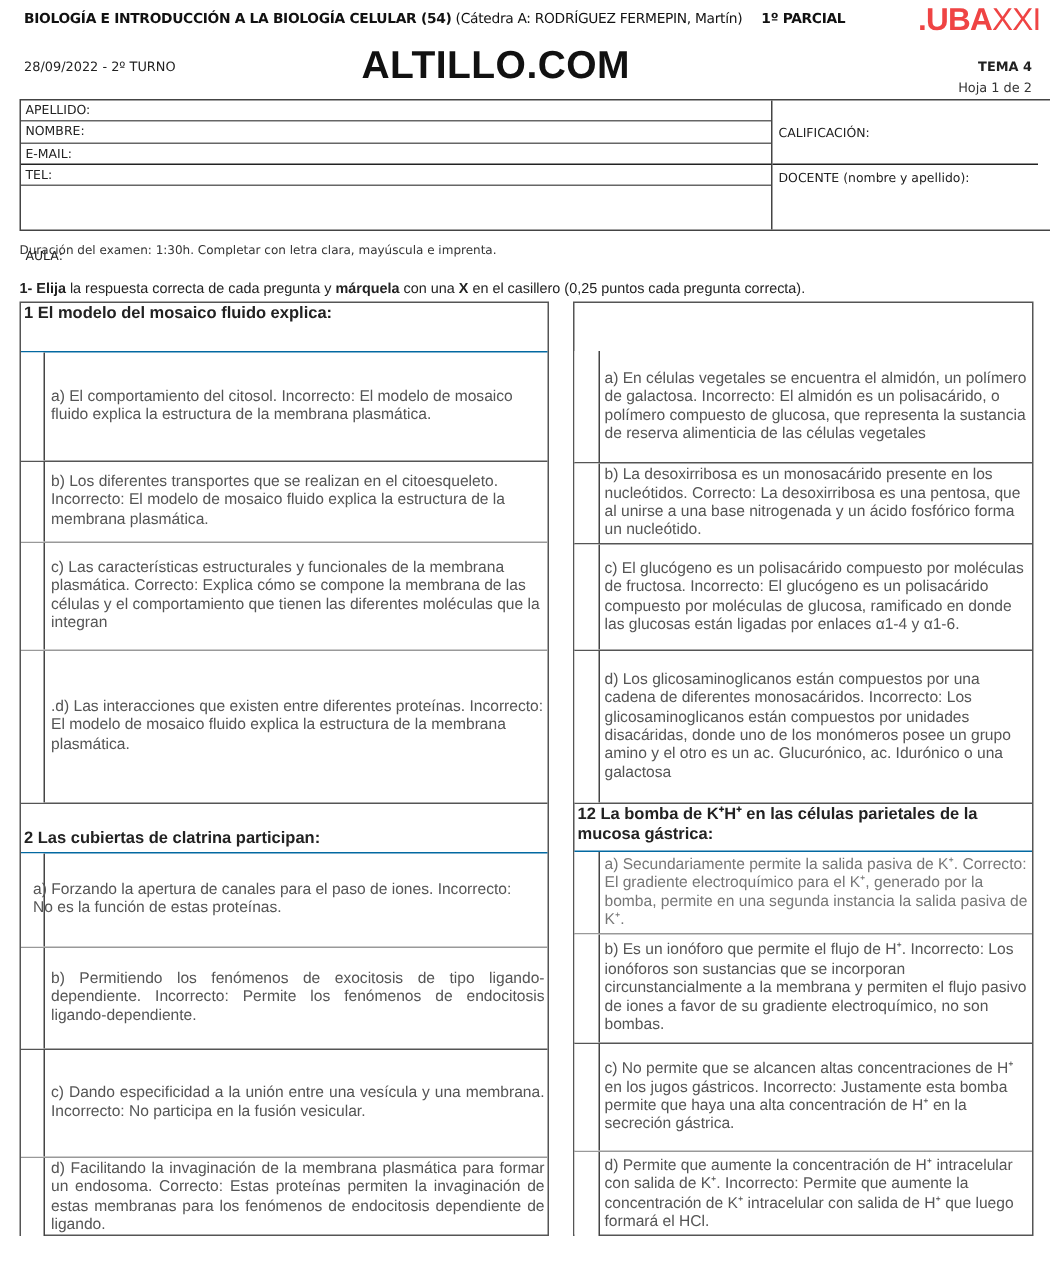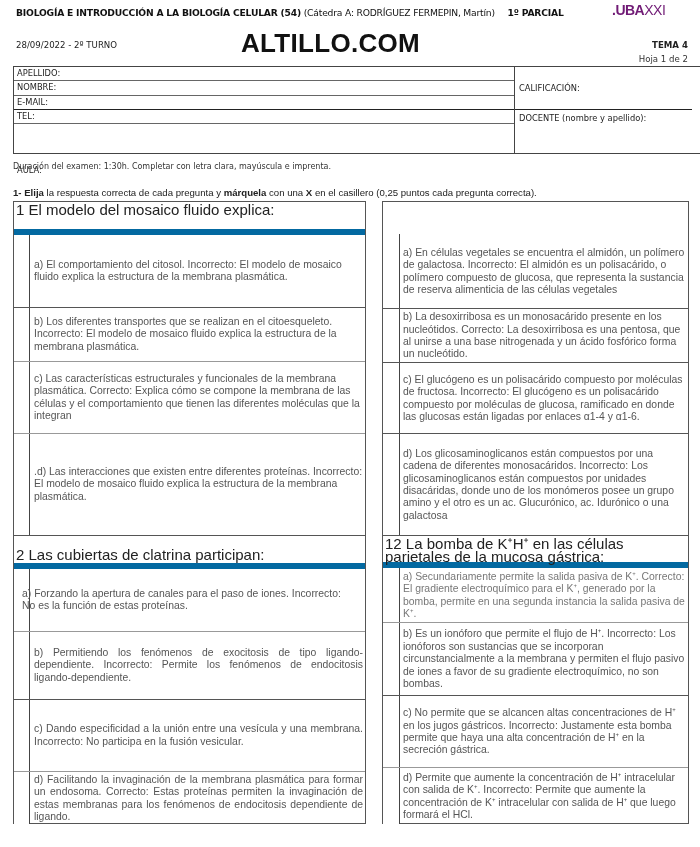--- a/index.html
+++ b/index.html
@@ -4,21 +4,21 @@
 <style>
   * { box-sizing: border-box; margin: 0; padding: 0; }
   html, body { width: 700px; height: 847px; background: #ffffff; overflow: hidden; }
   body { position: relative; font-family: "Liberation Sans", sans-serif; color: #222; }
 
   .hdr-title { position: absolute; left: 16px; top: 7px; font-family: "DejaVu Sans", sans-serif; font-size: 9.2px; color: #111; white-space: nowrap; letter-spacing: -0.2px; }
   .hdr-title b { font-weight: bold; }
   .hdr-title .light { font-weight: normal; }
   .hdr-title .parcial { font-weight: bold; margin-left: 10px; }
 
-  .logo { position: absolute; left: 612px; top: 2px; font-family: "Liberation Sans", sans-serif; font-size: 14px; color: #701a75; letter-spacing: -0.5px; }
+  .logo { position: absolute; left: 612px; top: 2px; font-family: "Liberation Sans", sans-serif; font-size: 21px; color: #ef4444; letter-spacing: -0.5px; }
   .logo .b { font-weight: bold; }
   .logo .t { font-weight: normal; }
 
   .date { position: absolute; left: 16px; top: 40px; font-family: "DejaVu Sans", sans-serif; font-size: 8.6px; color: #222; }
   .brand { position: absolute; left: 241px; top: 28px; font-family: "Liberation Sans", sans-serif; font-weight: bold; font-size: 26px; color: #111; letter-spacing: 0.3px; }
   .tema { position: absolute; right: 12px; top: 40px; font-family: "DejaVu Sans", sans-serif; font-size: 8.6px; font-weight: bold; color: #222; text-align: right; }
   .hoja { position: absolute; right: 12px; top: 54px; font-family: "DejaVu Sans", sans-serif; font-size: 8.6px; color: #333; text-align: left; }
 
   
   .info { position: absolute; left: 13px; top: 66px; width: 700px; height: 88px; border: 1px solid #444; }
@@ -29,21 +29,21 @@
   .info-right { position: absolute; left: 501px; top: 0; width: 177px; height: 86px; }
   .calif { position: absolute; left: 0; top: 0; width: 177px; height: 43px; border-bottom: 1px solid #222; font-family: "DejaVu Sans", sans-serif; font-size: 8.3px; padding: 16px 0 0 4px; color: #222; }
   .docente { position: absolute; left: 0; top: 43px; width: 177px; height: 43px; font-family: "DejaVu Sans", sans-serif; font-size: 8.3px; padding: 3px 0 0 4px; color: #222; }
 
   .duration { position: absolute; left: 13px; top: 162px; font-family: "DejaVu Sans", sans-serif; font-size: 8px; color: #333; }
   .instructions { position: absolute; left: 13px; top: 187px; font-family: "Liberation Sans", sans-serif; font-size: 9.6px; color: #222; white-space: nowrap; }
   .instructions b { font-weight: bold; }
 
   
   .qtable { position: absolute; border: 1px solid #555; }
-  .qhead { position: absolute; left: 0; width: 100%; border-bottom: 6px solid #0369a1; font-family: "Liberation Sans", sans-serif; font-size: 15px; color: #222; padding: 1px 0 0 2px; line-height: 13px; }
+  .qhead { position: absolute; left: 0; width: 100%; border-bottom: 1px solid #0369a1; font-family: "Liberation Sans", sans-serif; font-size: 11px; color: #222; padding: 1px 0 0 2px; line-height: 13px; font-weight: bold; }
   .qopt { position: absolute; left: 0; width: 100%; border-bottom: 1px solid #555; }
   .qopt:last-child { border-bottom: none; }
   .qopt.gray { border-bottom-color: #999; }
   .checkbox { position: absolute; left: 0; top: 0; height: 100%; border-right: 1px solid #444; background: #fff; cursor: pointer; }
   .otext { position: absolute; top: 0; height: 100%; display: flex; align-items: center; font-family: "Liberation Sans", sans-serif; font-size: 10.4px; color: #555; line-height: 12.4px; padding-right: 4px; }
   .otext.top { align-items: center; padding-top: 1px; }
   .otext.just { text-align: justify; }
   .otext span { display: block; width: 100%; }
   .qhead.spacer-top { display: flex; align-items: flex-end; padding-bottom: 2px; }
 </style>

